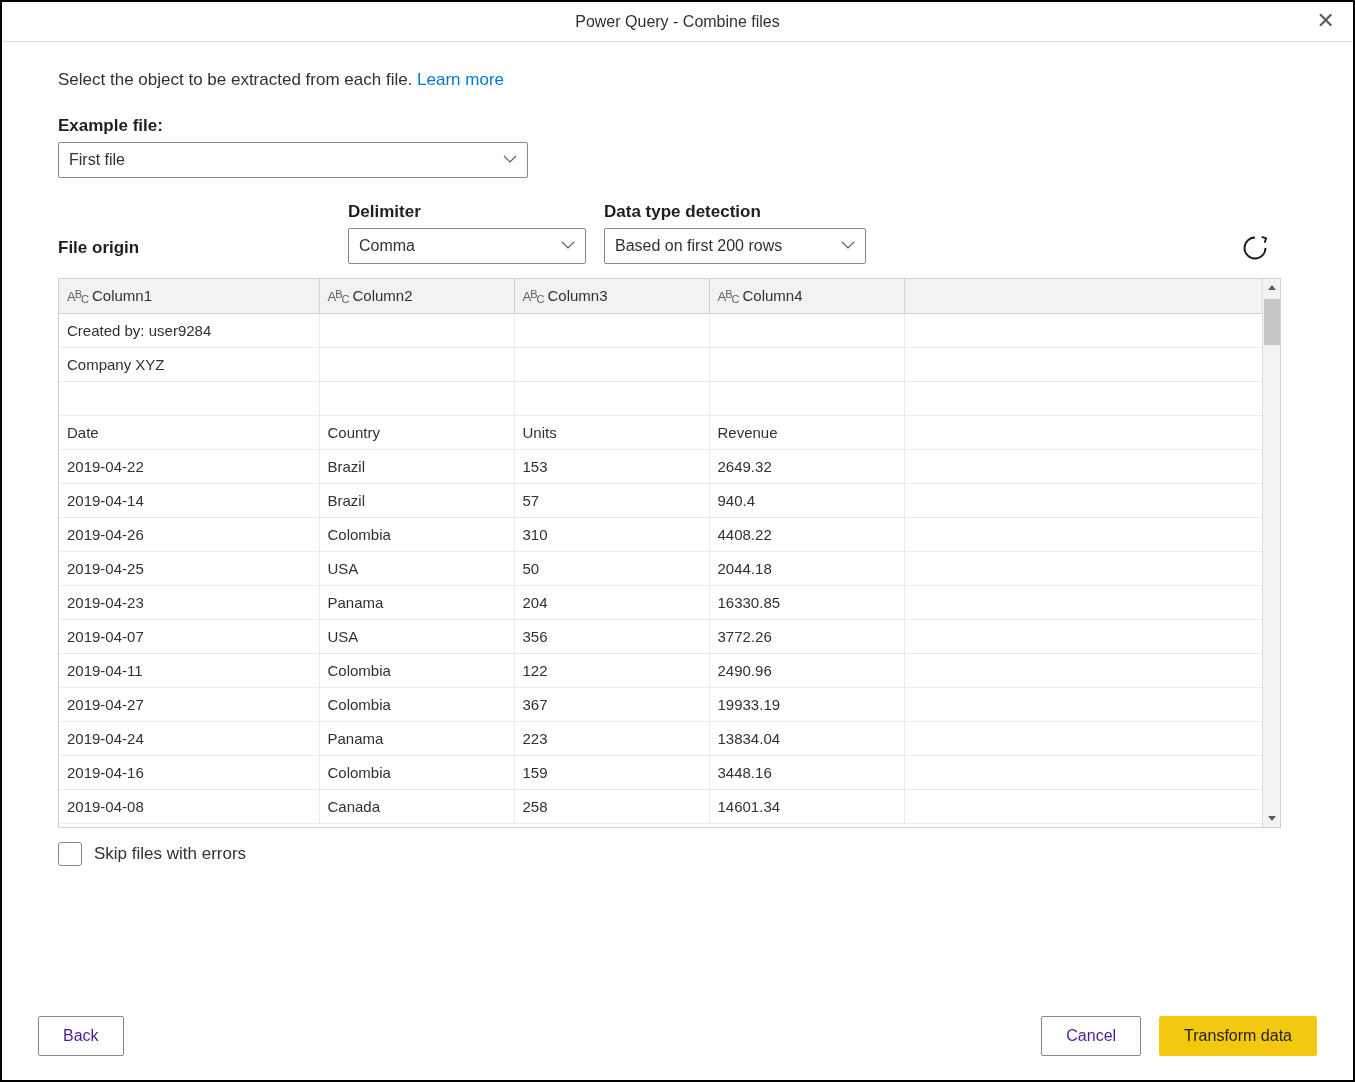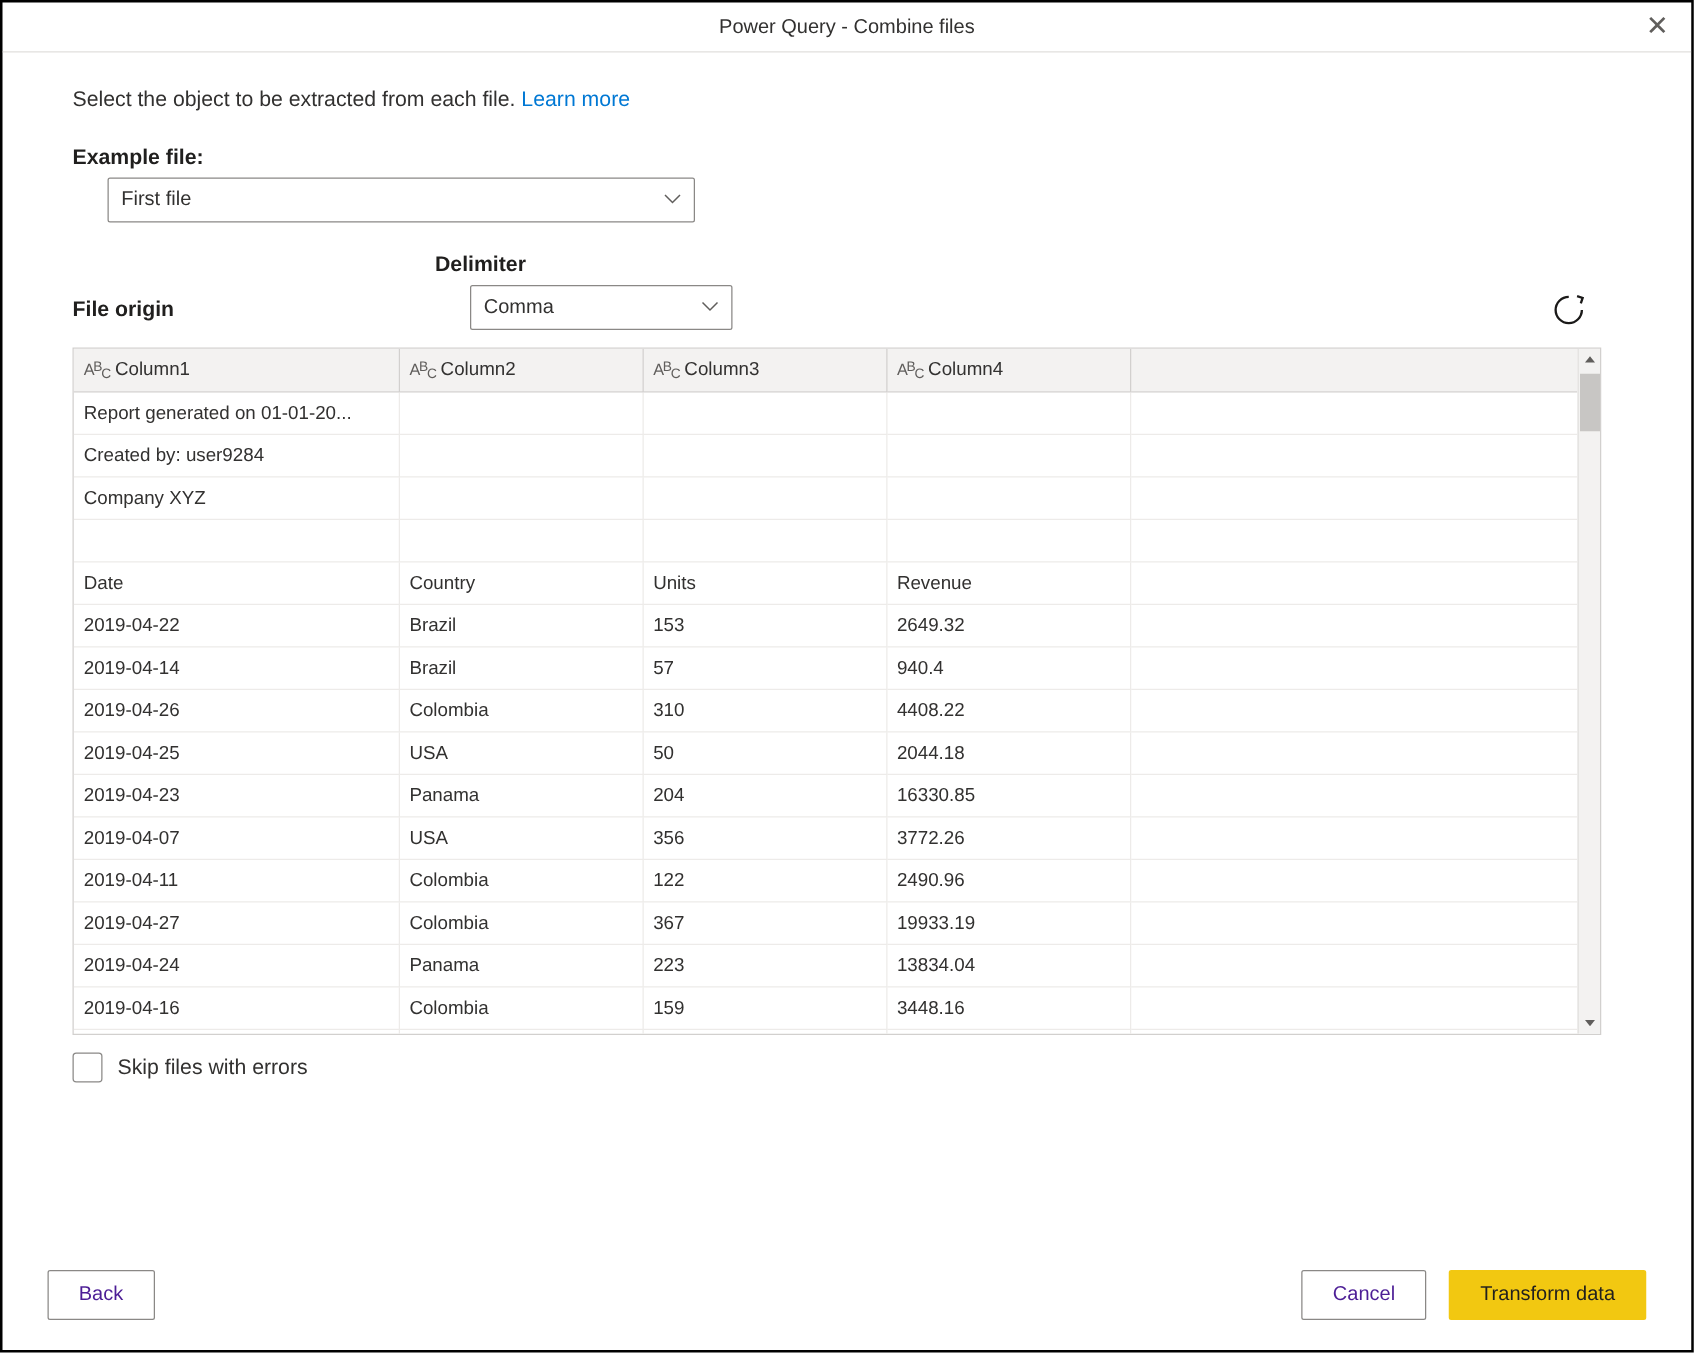--- a/index.html
+++ b/index.html
@@ -62,21 +62,20 @@
       align-items: center;
       justify-content: space-between;
       border: 1px solid #8a8886;
       border-radius: 2px;
       height: 36px;
       padding: 0 10px;
       background: #fff;
       cursor: pointer;
       font-size: 16px;
       color: #323130;
-      margin-left: 28px;
     }
     .dropdown .chev {
       color: #605e5c;
       font-size: 14px;
     }
     .row-flex {
       display: flex;
       gap: 18px;
       align-items: flex-end;
       margin-bottom: 14px;
@@ -243,20 +242,31 @@
   </div>
 
   <div class="row-flex">
     <div style="width:272px">
       <div class="field-label">File origin</div>
     </div>
     <div style="width:238px">
       <div class="field-label">Delimiter</div>
       <div class="dropdown">
         <span>Comma</span>
+        <span class="chev">
+          <svg width="14" height="14" viewBox="0 0 14 14">
+              <path d="M1 4 L7 10 L13 4" stroke="#605e5c" stroke-width="1.2" fill="none"></path>
+            </svg>
+        </span>
+      </div>
+    </div>
+    <div style="width:262px">
+      <div class="field-label">Data type detection</div>
+      <div class="dropdown">
+        <span>Based on first 200 rows</span>
         <span class="chev">
           <svg width="14" height="14" viewBox="0 0 14 14">
               <path d="M1 4 L7 10 L13 4" stroke="#605e5c" stroke-width="1.2" fill="none"></path>
             </svg>
         </span>
       </div>
     </div>
     <div class="refresh-wrap">
       <svg class="refresh-icon" viewBox="0 0 24 24">
         <path d="M12 3 A9 9 0 1 0 21 12" stroke="#1b1a19" stroke-width="1.6" fill="none"></path>
@@ -296,27 +306,20 @@
                 <th><span class="abc-icon">
                     <span class="a">A</span>
                     <span class="b">B</span>
                     <span class="c">C</span>
                   </span><span>Column4</span></th>
                 <th class="col-empty"></th>
               </tr>
           </thead>
           <tbody id="data-body">
               <tr>
-                <td>Report generated on 01-01-20...</td>
-                <td></td>
-                <td></td>
-                <td></td>
-                <td class="col-empty"></td>
-              </tr>
-              <tr>
                 <td>Created by: user9284</td>
                 <td></td>
                 <td></td>
                 <td></td>
                 <td class="col-empty"></td>
               </tr>
               <tr>
                 <td>Company XYZ</td>
                 <td></td>
                 <td></td>

